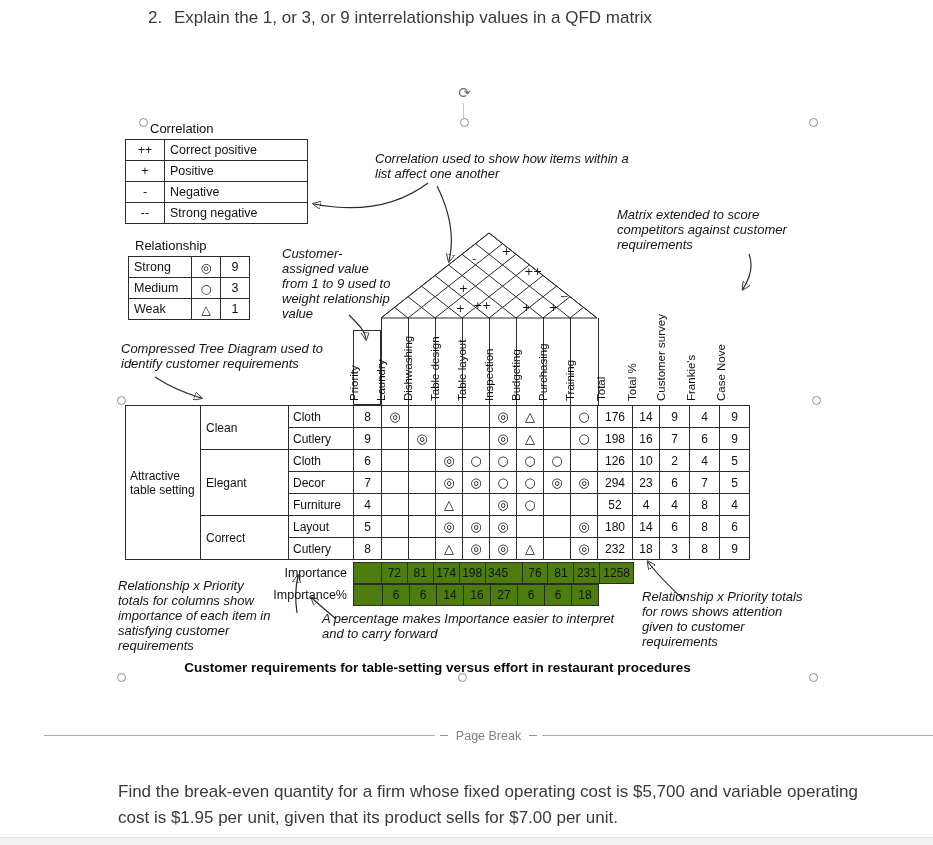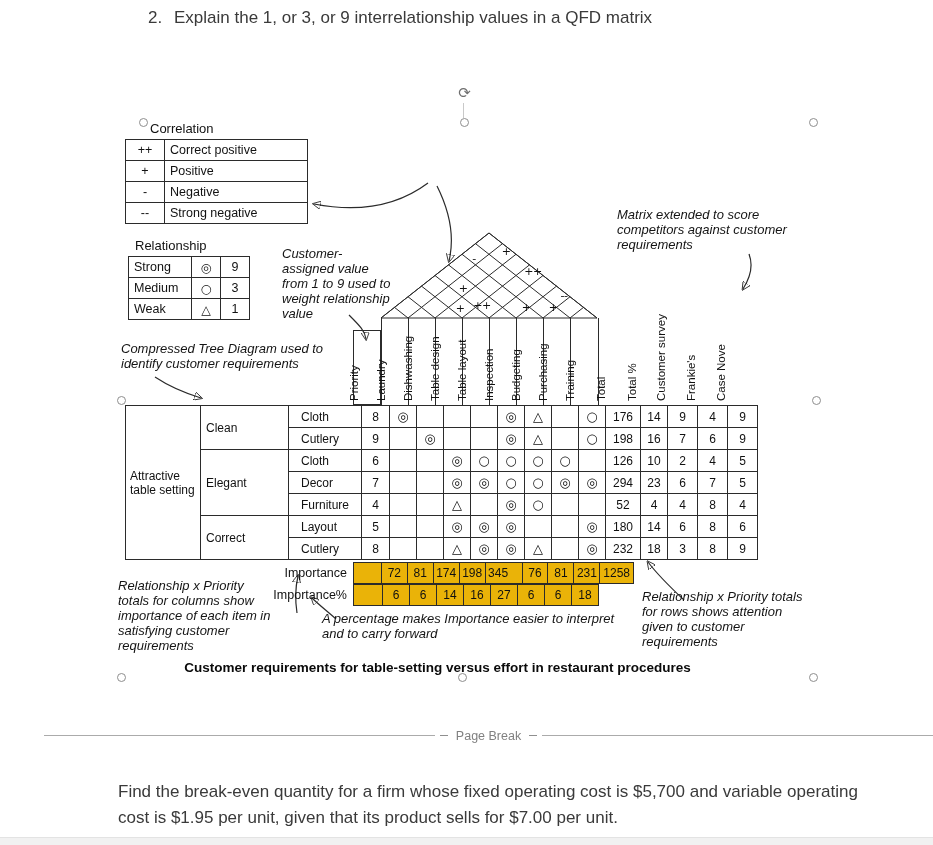--- a/index.html
+++ b/index.html
@@ -57,26 +57,26 @@
   .roof-sym { position:absolute; transform:translate(-50%,-50%); font-size:11px; color:#111; font-family:"DejaVu Sans", sans-serif; letter-spacing:-0.5px; }
   .hdr-box { position:absolute; border-left:1px solid #2b2b2b; }
   .pri-box { border:1px solid #2b2b2b; box-sizing:border-box; }
   .vtext { position:absolute; transform-origin:0 100%; transform:rotate(-90deg); white-space:nowrap; font-size:11.5px; line-height:13px; color:#111; display:block; }
 
   
   #matrix-table { position:absolute; left:125px; top:405px; border-collapse:collapse; table-layout:fixed; }
   #matrix-table td { border:1px solid #2b2b2b; font-size:12px; color:#111; height:21px; padding:0; overflow:hidden; }
   #matrix-table td.attr { padding:0 4px; line-height:14px; vertical-align:middle; }
   #matrix-table td.grp  { padding:0 5px; }
-  #matrix-table td.item { padding:0 12px; }
+  #matrix-table td.item { padding:0 4px; }
   #matrix-table td.num  { text-align:center; }
   #matrix-table td.sym  { text-align:center; font-size:13px; }
 
   
-  .imp-row { position:absolute; display:flex; border:1px solid #2b2b2b; box-sizing:border-box; height:22px; background:#eab308; }
+  .imp-row { position:absolute; display:flex; border:1px solid #2b2b2b; box-sizing:border-box; height:22px; background:#4d7c0f; }
   #imp-row { left:353px; top:562px; width:281px; }
   #imp-pct-row { left:353px; top:584px; width:246px; }
   .imp-cell { box-sizing:border-box; border-left:1px solid #2b2b2b; font-size:12px; color:#111; display:flex; align-items:center; justify-content:center; }
   .imp-cell:first-child { border-left:none; }
   .imp-label { position:absolute; font-size:12.5px; color:#111; text-align:right; width:122px; height:22px; line-height:22px; left:225px; }
   #imp-label { top:562px; }
   #imp-pct-label { top:584px; }
 
   
   .fig-caption { position:absolute; left:125px; top:660px; width:625px; text-align:center; font-weight:bold; font-size:13.5px; color:#0a0a0a; }
@@ -170,20 +170,21 @@
           <td class="r-val">3</td>
         </tr>
         <tr>
           <td class="r-lab">Weak</td>
           <td class="r-sym">△</td>
           <td class="r-val">1</td>
         </tr>
       </tbody>
     </table>
 
+  <div class="ann" id="ann-correlation">Correlation used to show how items within a list affect one another</div>
   <div class="ann" id="ann-matrix-extended">Matrix extended to score competitors against customer requirements</div>
   <div class="ann" id="ann-customer-assigned">Customer-assigned value from 1 to 9 used to weight relationship value</div>
   <div class="ann" id="ann-column-totals">Relationship x Priority totals for columns show importance of each item in satisfying customer requirements</div>
   <div class="ann" id="ann-tree-diagram">Compressed Tree Diagram used to identify customer requirements</div>
   <div class="ann" id="ann-percentage">A percentage makes Importance easier to interpret and to carry forward</div>
   <div class="ann" id="ann-row-totals">Relationship x Priority totals for rows shows attention given to customer requirements</div>
 
   <table id="matrix-table">
     <colgroup>
       <col style="width:75px">

